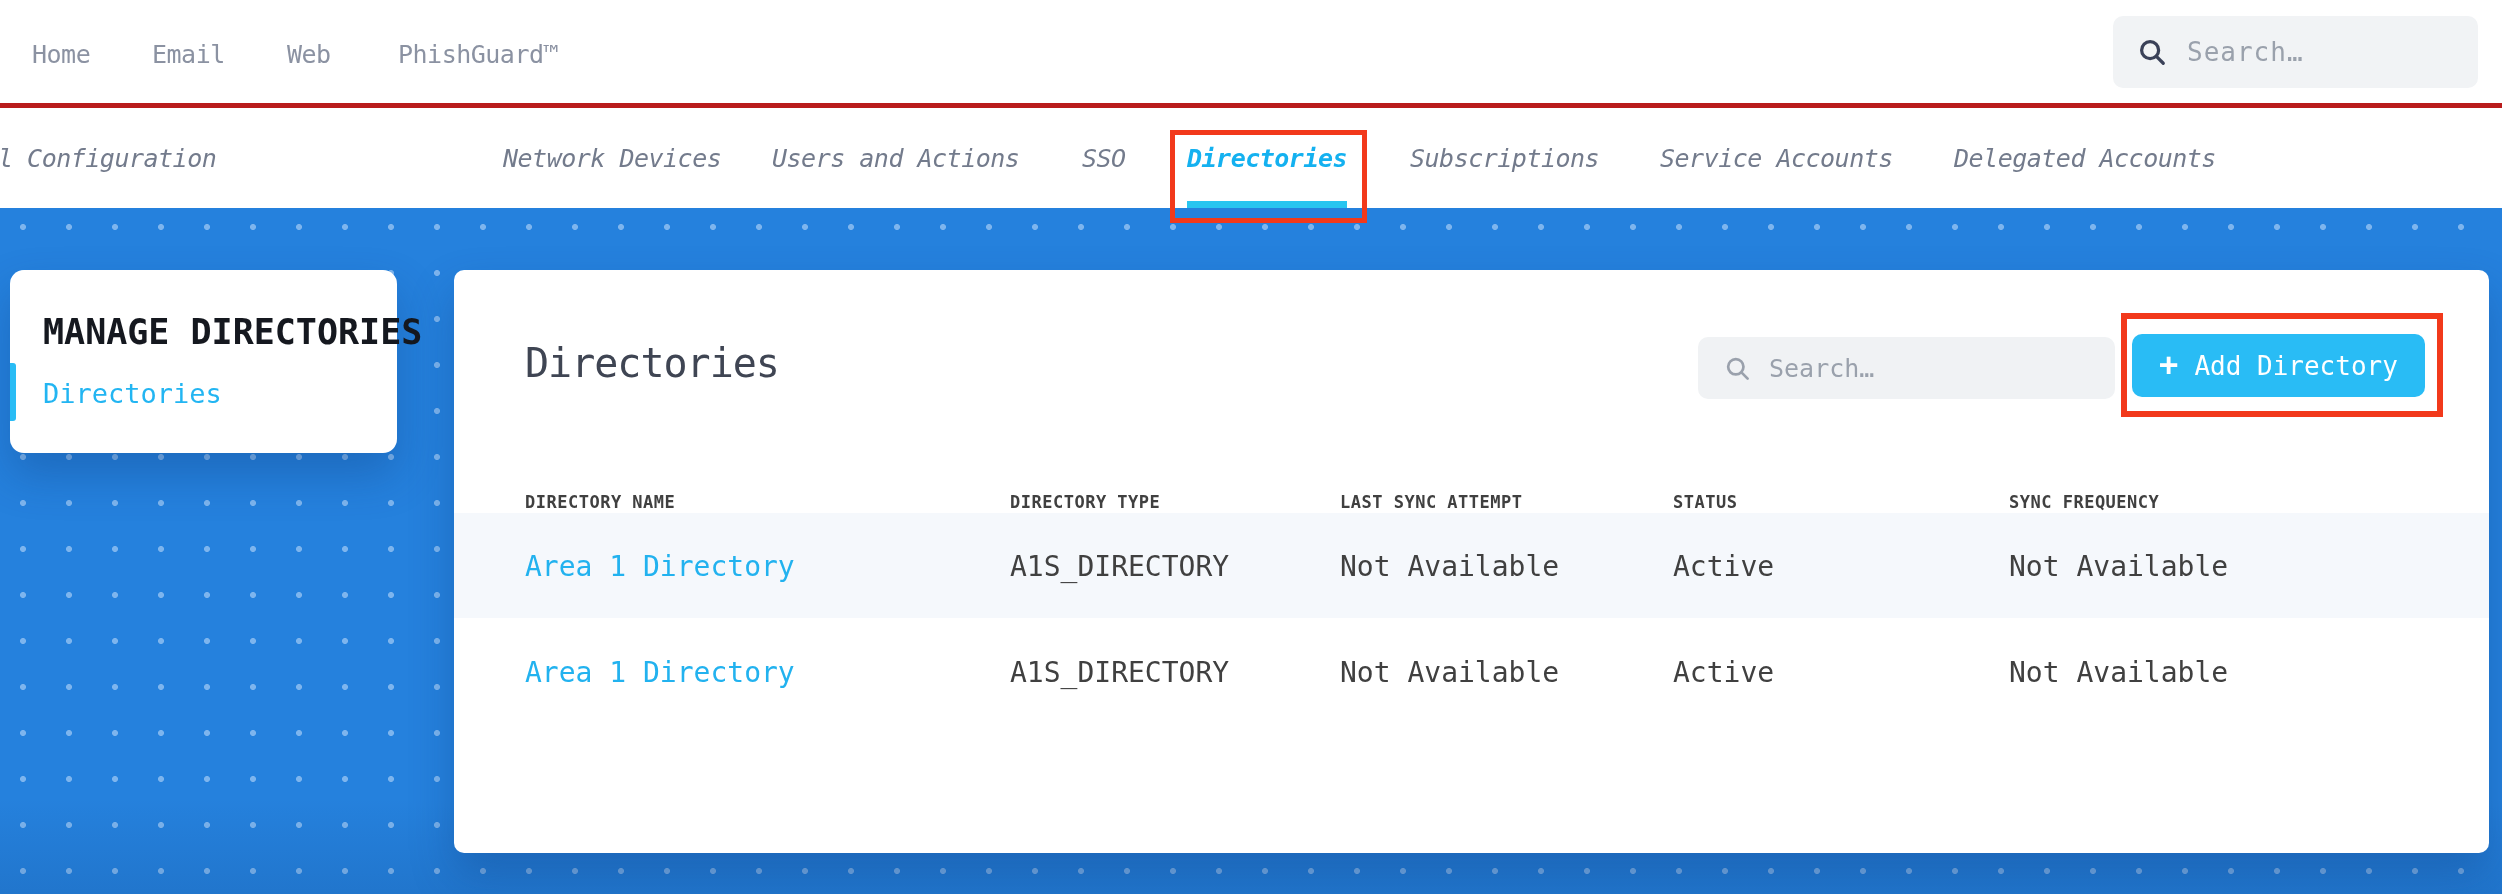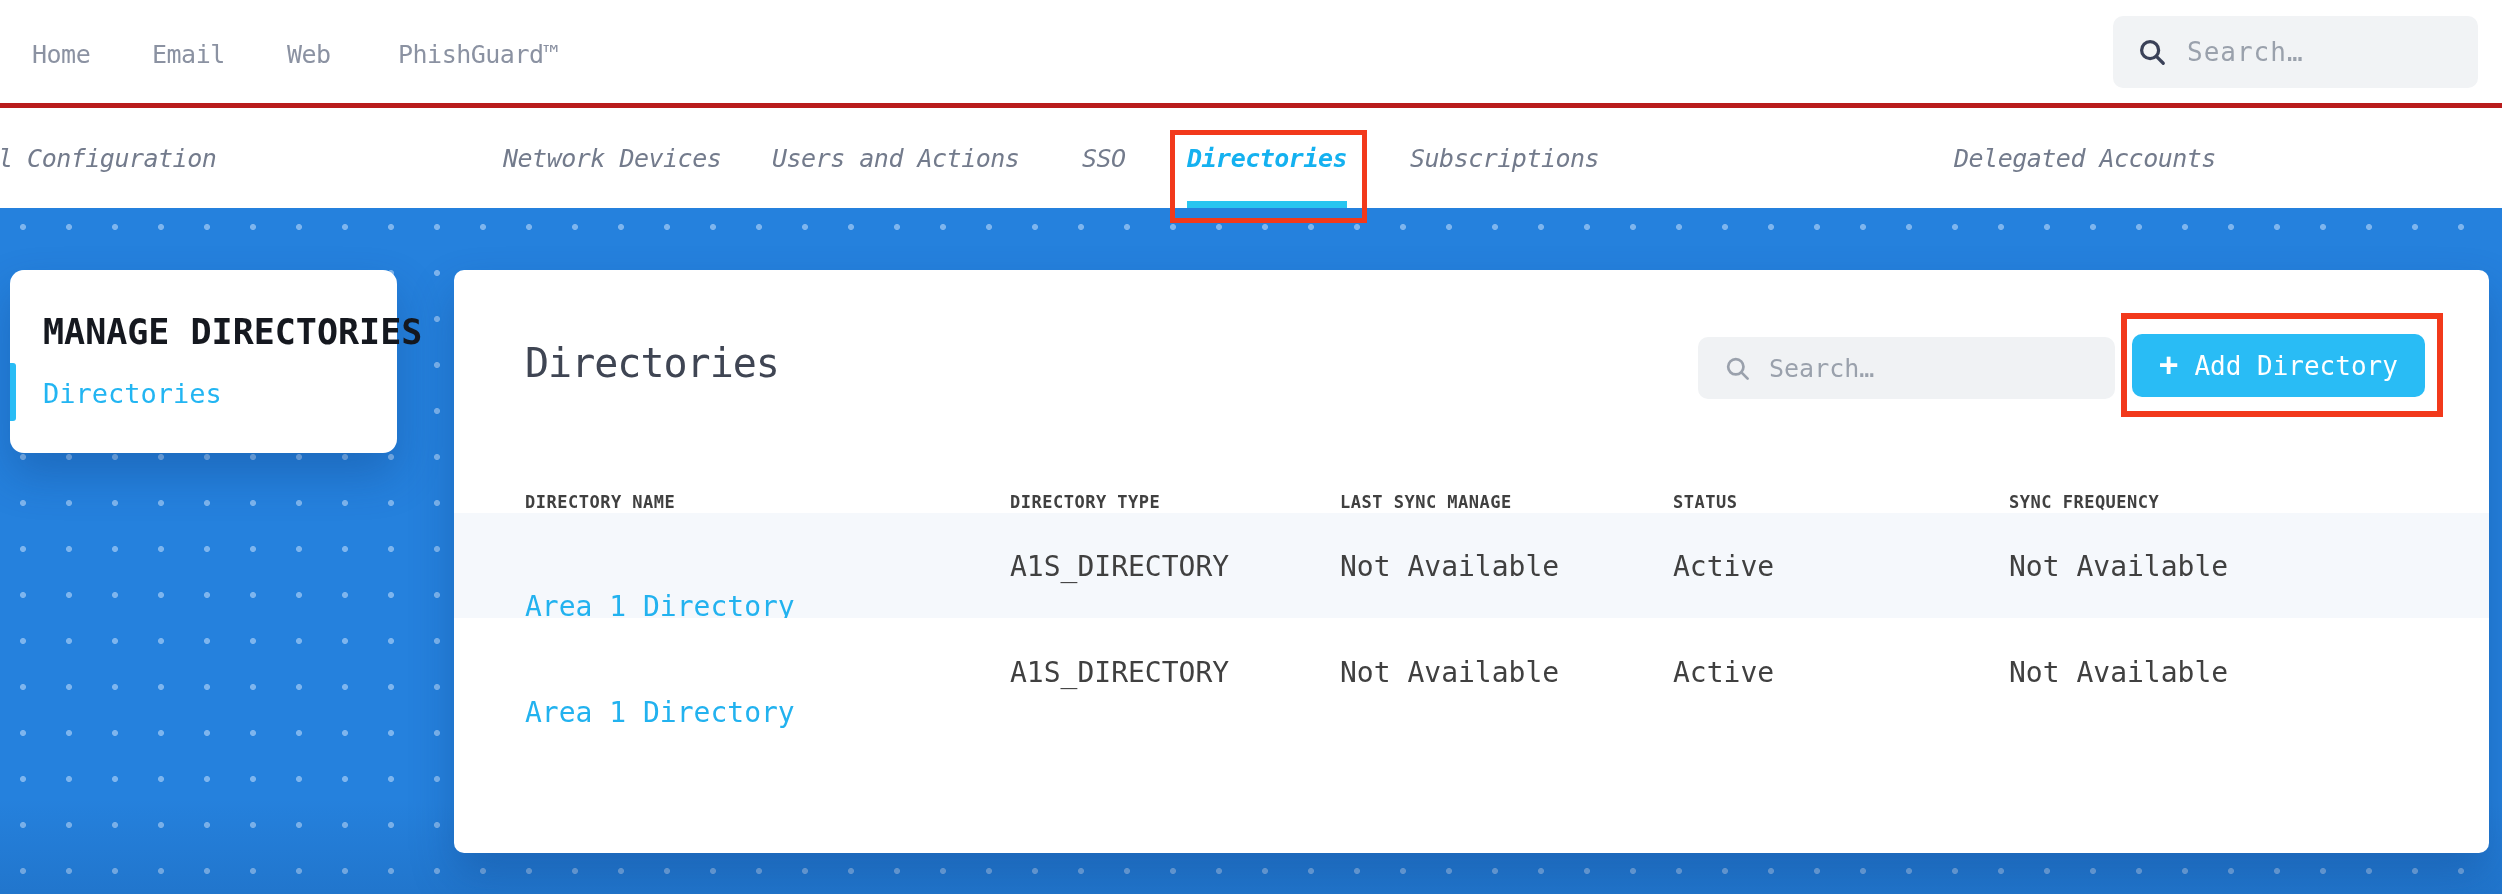--- a/index.html
+++ b/index.html
@@ -67,21 +67,21 @@
     font-family:inherit; font-size:26px; display:flex; align-items:center;
     justify-content:center; gap:16px; white-space:nowrap;}
   .add-btn .plus{ font-size:32px; font-weight:700; line-height:1; margin-top:-3px;}
   
   .thead-cell{ position:absolute; top:222px; height:32px; font-size:17px; font-weight:600;
     color:#404040; letter-spacing:0.5px; white-space:nowrap;}
   .trow{ position:absolute; left:0; width:2035px; display:block;}
   .trow.shade{ background:#f5f8fc; }
   .trow .cell{ position:absolute; top:50%; transform:translateY(-50%);
     font-size:28px; color:#404040; white-space:nowrap;}
-  .trow .cell.link{ color:#22b2ef; cursor:pointer;margin-top:40px;}
+  .trow .cell.link{ color:#22b2ef; cursor:pointer;}
   .row1{ top:243px; height:105px;}
   .row2{ top:348px; height:107px; background:#fff;}
   .row3{ top:455px; height:128px; border-radius:0 0 10px 10px;}
   .c1{ left:71px;} .c2{ left:556px;} .c3{ left:886px;} .c4{ left:1219px;} .c5{ left:1555px;}
   .menu-btn{ position:absolute; left:1893px; top:50%; transform:translateY(-50%);
     background:none; border:none; cursor:pointer; display:flex; gap:7px; padding:8px;}
   .menu-btn i{ width:11px; height:11px; border-radius:50%; background:#b4bac4; display:block;}
 </style>
 </head>
 <body>
@@ -101,20 +101,21 @@
   </div>
 </div>
 
 <div class="tabbar">
   <div class="tab" style="left:-2px">l Configuration</div>
   <div class="tab" style="left:503px">Network Devices</div>
   <div class="tab" style="left:772px">Users and Actions</div>
   <div class="tab" style="left:1082px">SSO</div>
   <div class="tab active" style="left:1187px">Directories</div>
   <div class="tab" style="left:1410px">Subscriptions</div>
+  <div class="tab" style="left:1660px">Service Accounts</div>
   <div class="tab" style="left:1954px">Delegated Accounts</div>
 </div>
 
 <div class="annot tab-box"></div>
 
 <div class="stage">
 
   <div class="side-card">
     <div class="title">MANAGE DIRECTORIES</div>
     <div class="side-active-bar"></div>
@@ -132,21 +133,21 @@
       <input type="text" placeholder="Search…" style="">
     </div>
 
     <button class="add-btn">
       <span class="plus">+</span>
       <span>Add Directory</span>
     </button>
 
     <div class="thead-cell c1">DIRECTORY NAME</div>
     <div class="thead-cell c2">DIRECTORY TYPE</div>
-    <div class="thead-cell c3">LAST SYNC MANAGE</div>
+    <div class="thead-cell c3">LAST SYNC ATTEMPT</div>
     <div class="thead-cell c4">STATUS</div>
     <div class="thead-cell c5">SYNC FREQUENCY</div>
 
     <div class="trow row1 shade">
       <div class="cell c1 link">Area 1 Directory</div>
       <div class="cell c2">A1S_DIRECTORY</div>
       <div class="cell c3">Not Available</div>
       <div class="cell c4">Active</div>
       <div class="cell c5">Not Available</div>
     </div>

